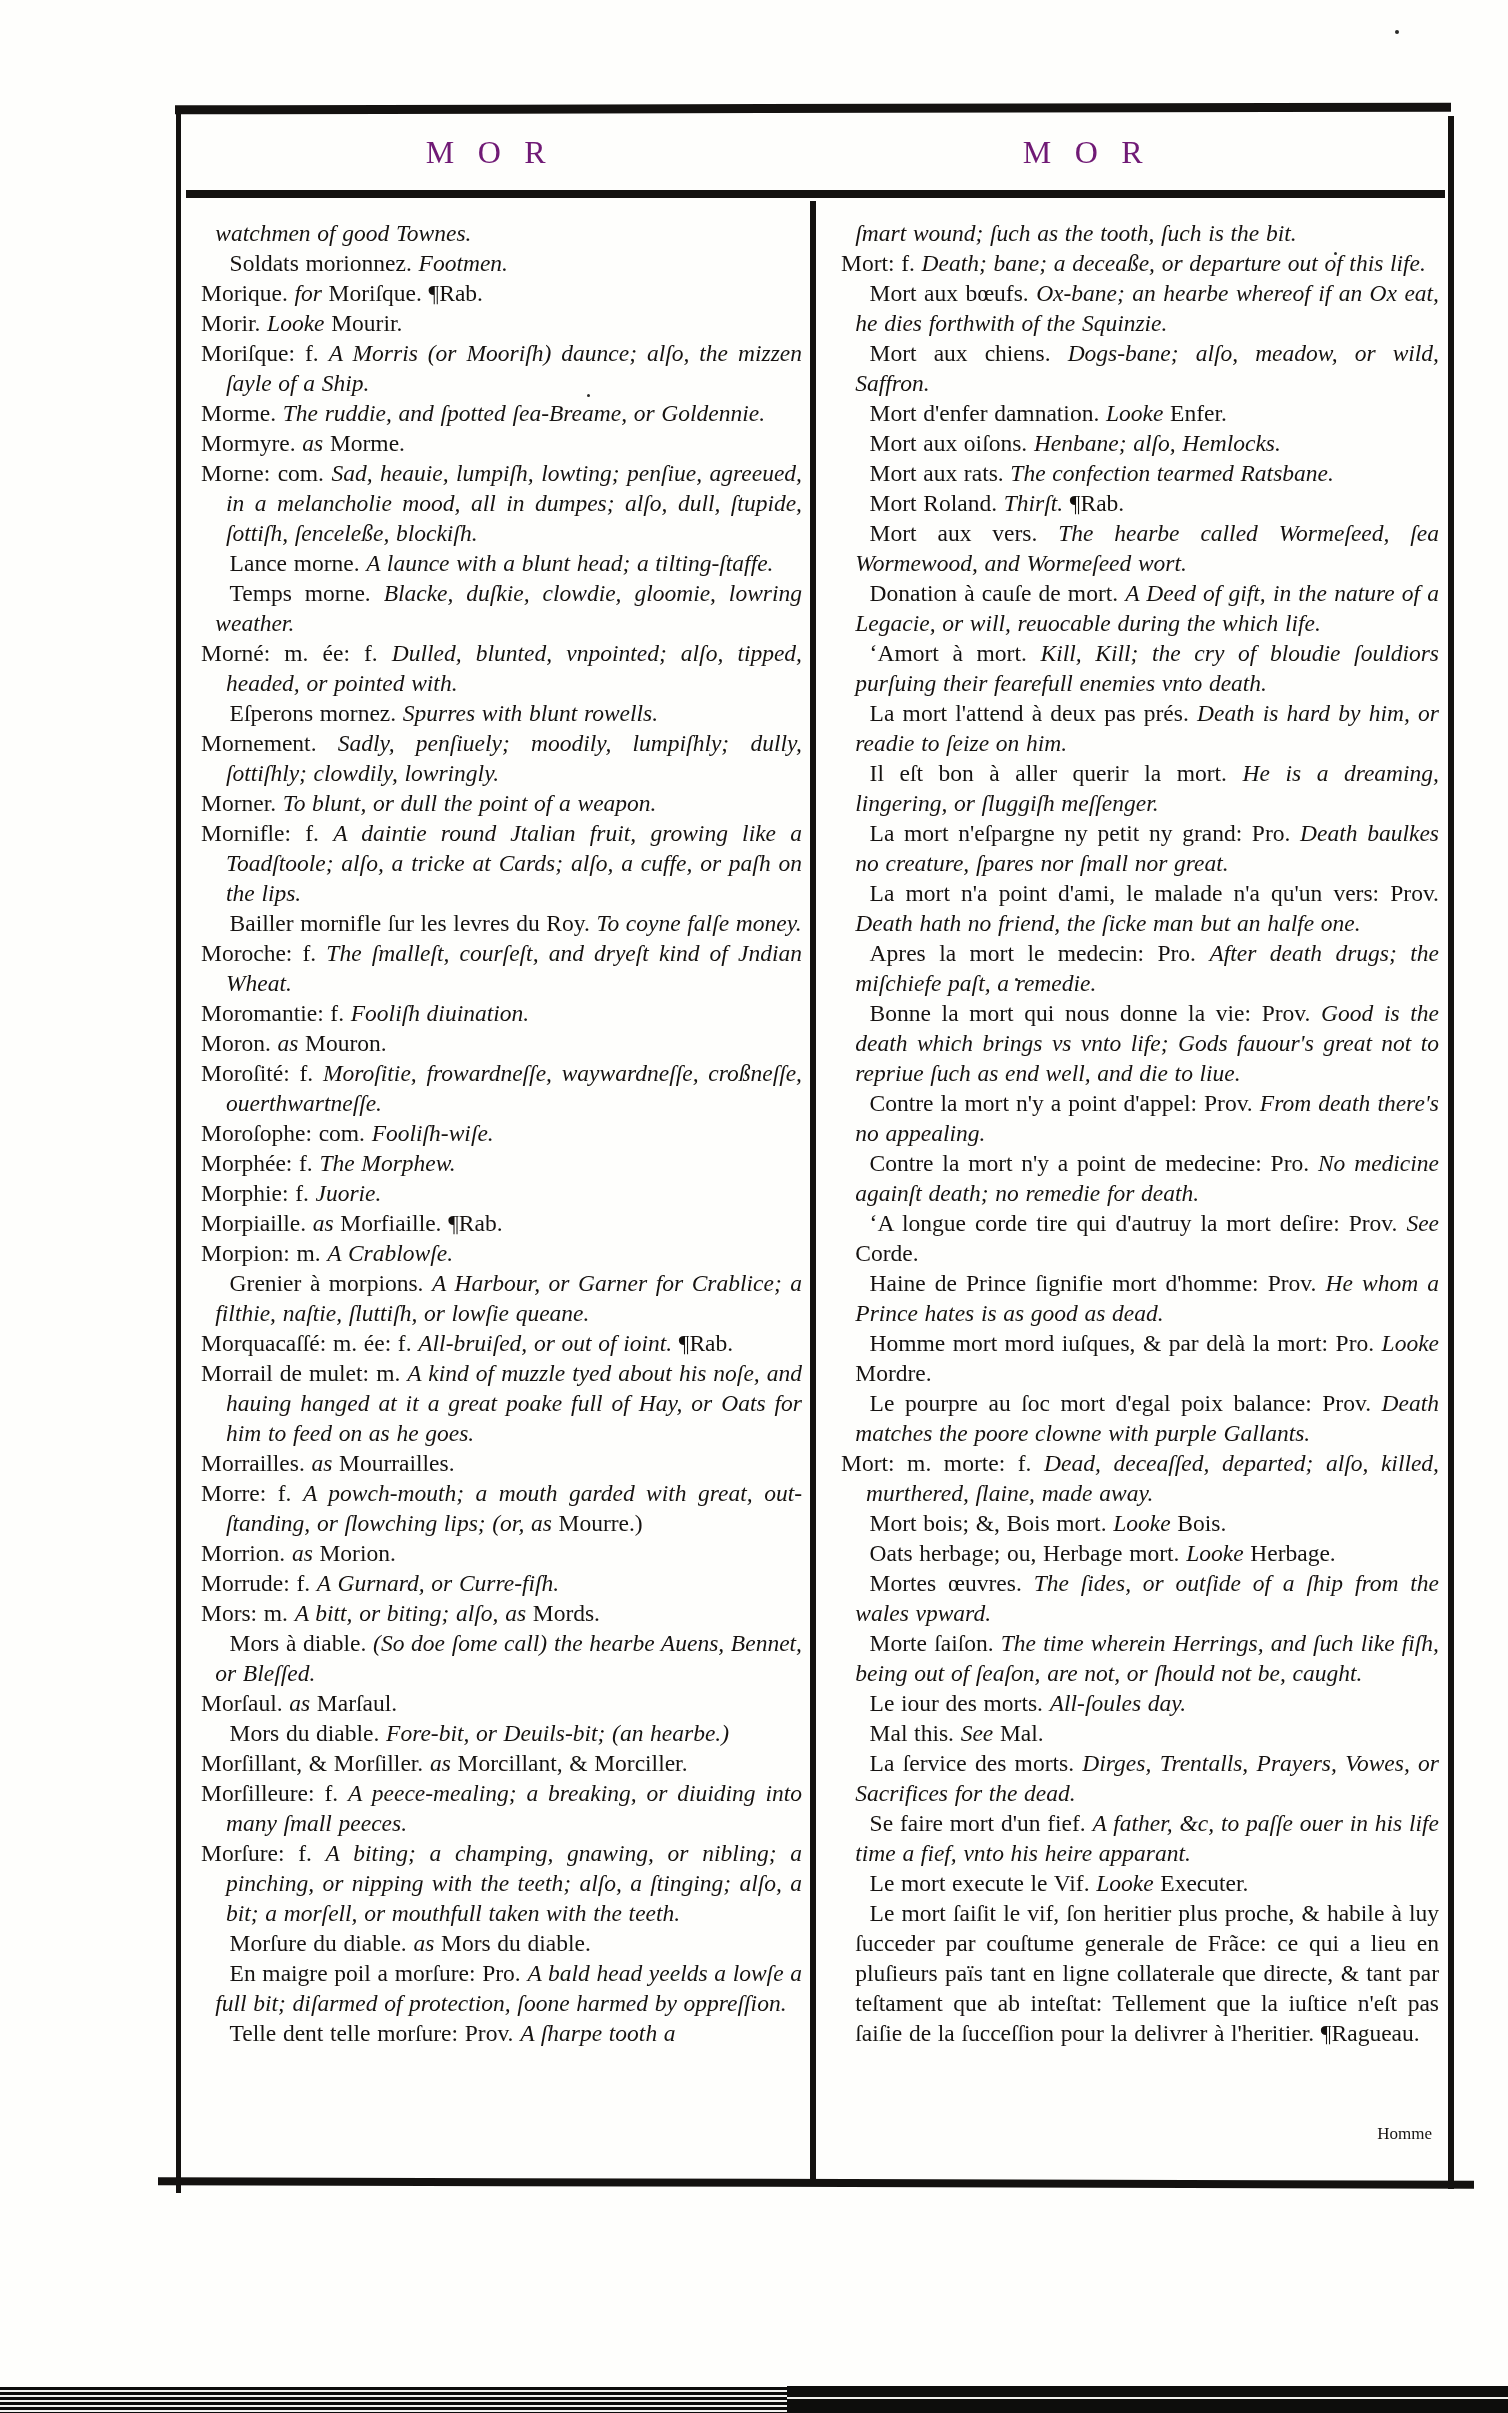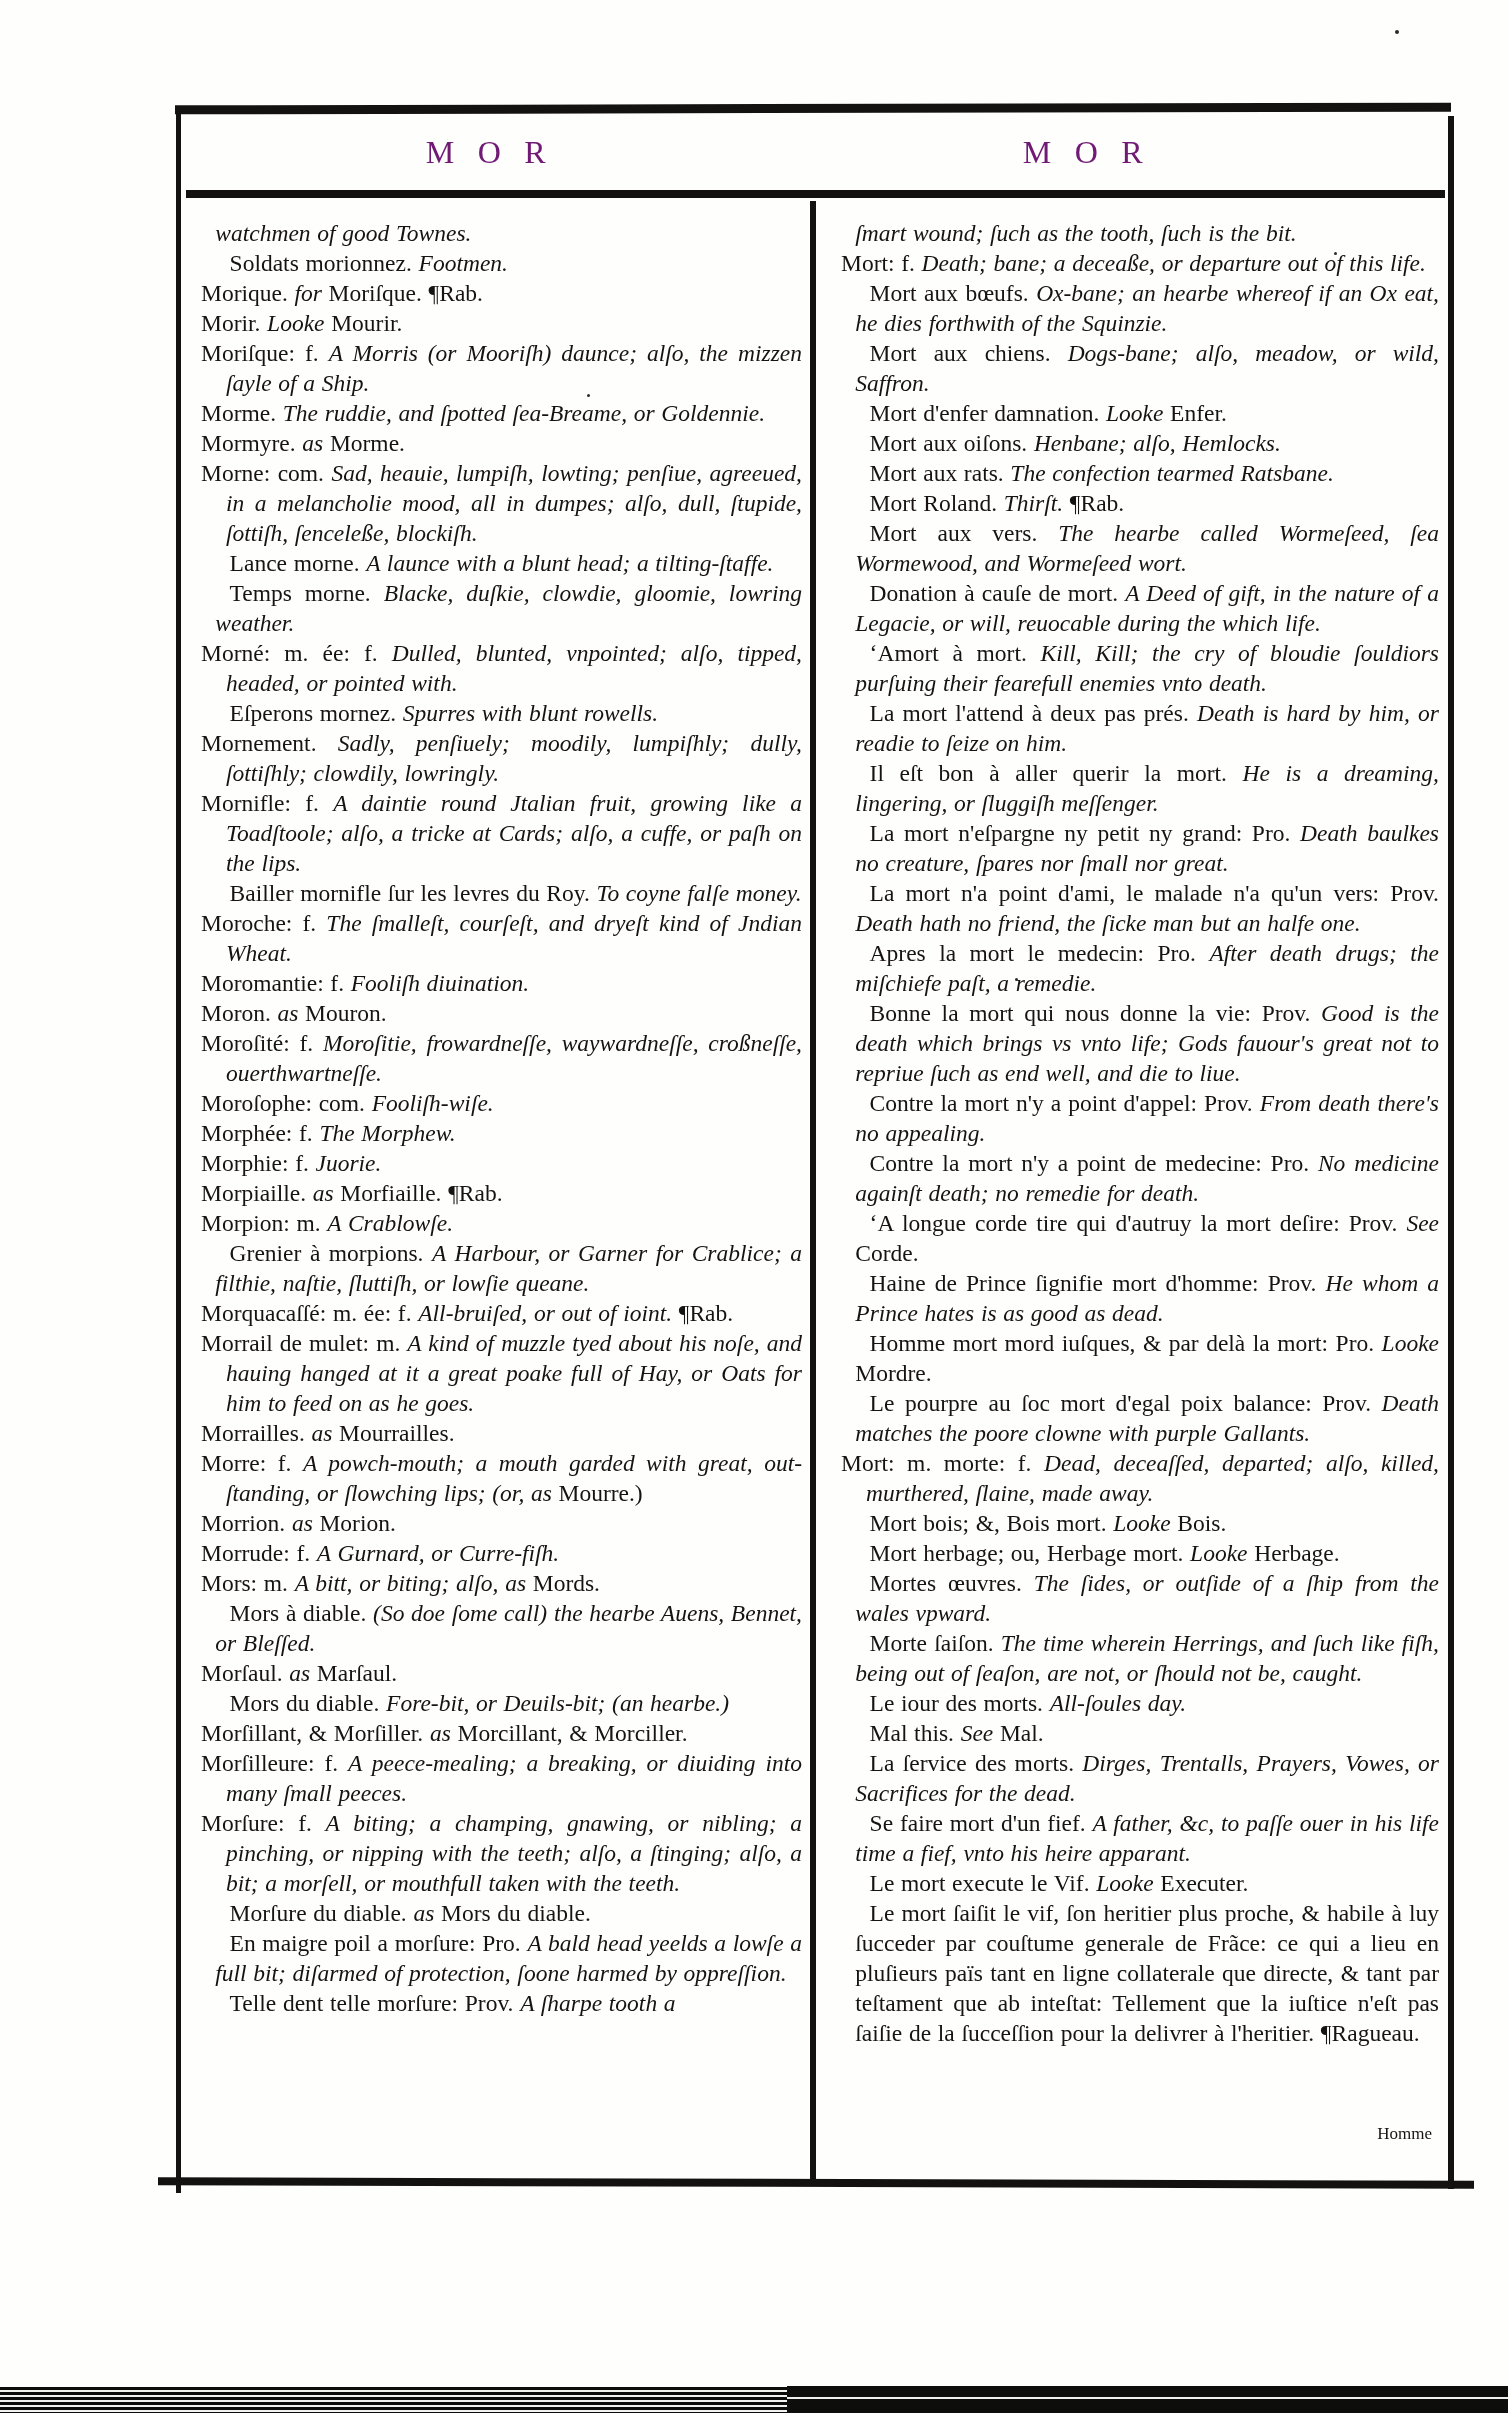--- a/index.html
+++ b/index.html
@@ -60,20 +60,21 @@
       <p class="entry main"><span>Morir. </span><i>Looke </i><span>Mourir.</span></p>
       <p class="entry main"><span>Moriſque: f. </span><i>A Morris (or Mooriſh) daunce; alſo, the mizzen ſayle of a Ship.</i></p>
       <p class="entry main"><span>Morme. </span><i>The ruddie, and ſpotted ſea-Breame, or Goldennie.</i></p>
       <p class="entry main"><span>Mormyre. </span><i>as </i><span>Morme.</span></p>
       <p class="entry main"><span>Morne: com. </span><i>Sad, heauie, lumpiſh, lowting; penſiue, agreeued, in a melancholie mood, all in dumpes; alſo, dull, ſtupide, ſottiſh, ſenceleße, blockiſh.</i></p>
       <p class="entry sub"><span>Lance morne. </span><i>A launce with a blunt head; a tilting-ſtaffe.</i></p>
       <p class="entry sub"><span>Temps morne. </span><i>Blacke, duſkie, clowdie, gloomie, lowring weather.</i></p>
       <p class="entry main"><span>Morné: m. ée: f. </span><i>Dulled, blunted, vnpointed; alſo, tipped, headed, or pointed with.</i></p>
       <p class="entry sub"><span>Eſperons mornez. </span><i>Spurres with blunt rowells.</i></p>
       <p class="entry main"><span>Mornement. </span><i>Sadly, penſiuely; moodily, lumpiſhly; dully, ſottiſhly; clowdily, lowringly.</i></p>
+      <p class="entry main"><span>Morner. </span><i>To blunt, or dull the point of a weapon.</i></p>
       <p class="entry main"><span>Mornifle: f. </span><i>A daintie round Jtalian fruit, growing like a Toadſtoole; alſo, a tricke at Cards; alſo, a cuffe, or paſh on the lips.</i></p>
       <p class="entry sub"><span>Bailler mornifle ſur les levres du Roy. </span><i>To coyne falſe money.</i></p>
       <p class="entry main"><span>Moroche: f. </span><i>The ſmalleſt, courſeſt, and dryeſt kind of Jndian Wheat.</i></p>
       <p class="entry main"><span>Moromantie: f. </span><i>Fooliſh diuination.</i></p>
       <p class="entry main"><span>Moron. </span><i>as </i><span>Mouron.</span></p>
       <p class="entry main"><span>Moroſité: f. </span><i>Moroſitie, frowardneſſe, waywardneſſe, croßneſſe, ouerthwartneſſe.</i></p>
       <p class="entry main"><span>Moroſophe: com. </span><i>Fooliſh-wiſe.</i></p>
       <p class="entry main"><span>Morphée: f. </span><i>The Morphew.</i></p>
       <p class="entry main"><span>Morphie: f. </span><i>Juorie.</i></p>
       <p class="entry main"><span>Morpiaille. </span><i>as </i><span>Morfiaille. ¶Rab.</span></p>
@@ -115,21 +116,21 @@
       <p class="entry sub"><span>Apres la mort le medecin: Pro. </span><i>After death drugs; the miſchiefe paſt, a remedie.</i></p>
       <p class="entry sub"><span>Bonne la mort qui nous donne la vie: Prov. </span><i>Good is the death which brings vs vnto life; Gods fauour's great not to repriue ſuch as end well, and die to liue.</i></p>
       <p class="entry sub"><span>Contre la mort n'y a point d'appel: Prov. </span><i>From death there's no appealing.</i></p>
       <p class="entry sub"><span>Contre la mort n'y a point de medecine: Pro. </span><i>No medicine againſt death; no remedie for death.</i></p>
       <p class="entry sub"><span>ʻA longue corde tire qui d'autruy la mort deſire: Prov. </span><i>See </i><span>Corde.</span></p>
       <p class="entry sub"><span>Haine de Prince ſignifie mort d'homme: Prov. </span><i>He whom a Prince hates is as good as dead.</i></p>
       <p class="entry sub"><span>Homme mort mord iuſques, &amp; par delà la mort: Pro. </span><i>Looke </i><span>Mordre.</span></p>
       <p class="entry sub"><span>Le pourpre au ſoc mort d'egal poix balance: Prov. </span><i>Death matches the poore clowne with purple Gallants.</i></p>
       <p class="entry main"><span>Mort: m. morte: f. </span><i>Dead, deceaſſed, departed; alſo, killed, murthered, ſlaine, made away.</i></p>
       <p class="entry sub"><span>Mort bois; &amp;, Bois mort. </span><i>Looke </i><span>Bois.</span></p>
-      <p class="entry sub"><span>Mort herbage; ou, Herbage mort. </span><i>Looke </i><span>Herbage.</span></p>
+      <p class="entry sub"><span>Oats herbage; ou, Herbage mort. </span><i>Looke </i><span>Herbage.</span></p>
       <p class="entry sub"><span>Mortes œuvres. </span><i>The ſides, or outſide of a ſhip from the wales vpward.</i></p>
       <p class="entry sub"><span>Morte ſaiſon. </span><i>The time wherein Herrings, and ſuch like fiſh, being out of ſeaſon, are not, or ſhould not be, caught.</i></p>
       <p class="entry sub"><span>Le iour des morts. </span><i>All-ſoules day.</i></p>
       <p class="entry sub"><span>Mal this. </span><i>See </i><span>Mal.</span></p>
       <p class="entry sub"><span>La ſervice des morts. </span><i>Dirges, Trentalls, Prayers, Vowes, or Sacrifices for the dead.</i></p>
       <p class="entry sub"><span>Se faire mort d'un fief. </span><i>A father, &amp;c, to paſſe ouer in his life time a fief, vnto his heire apparant.</i></p>
       <p class="entry sub"><span>Le mort execute le Vif. </span><i>Looke </i><span>Executer.</span></p>
       <p class="entry sub"><span>Le mort ſaiſit le vif, ſon heritier plus proche, &amp; habile à luy ſucceder par couſtume generale de Frãce: ce qui a lieu en pluſieurs païs tant en ligne collaterale que directe, &amp; tant par teſtament que ab inteſtat: Tellement que la iuſtice n'eſt pas ſaiſie de la ſucceſſion pour la delivrer à l'heritier. ¶Ragueau.</span></p>
     </div>
 

